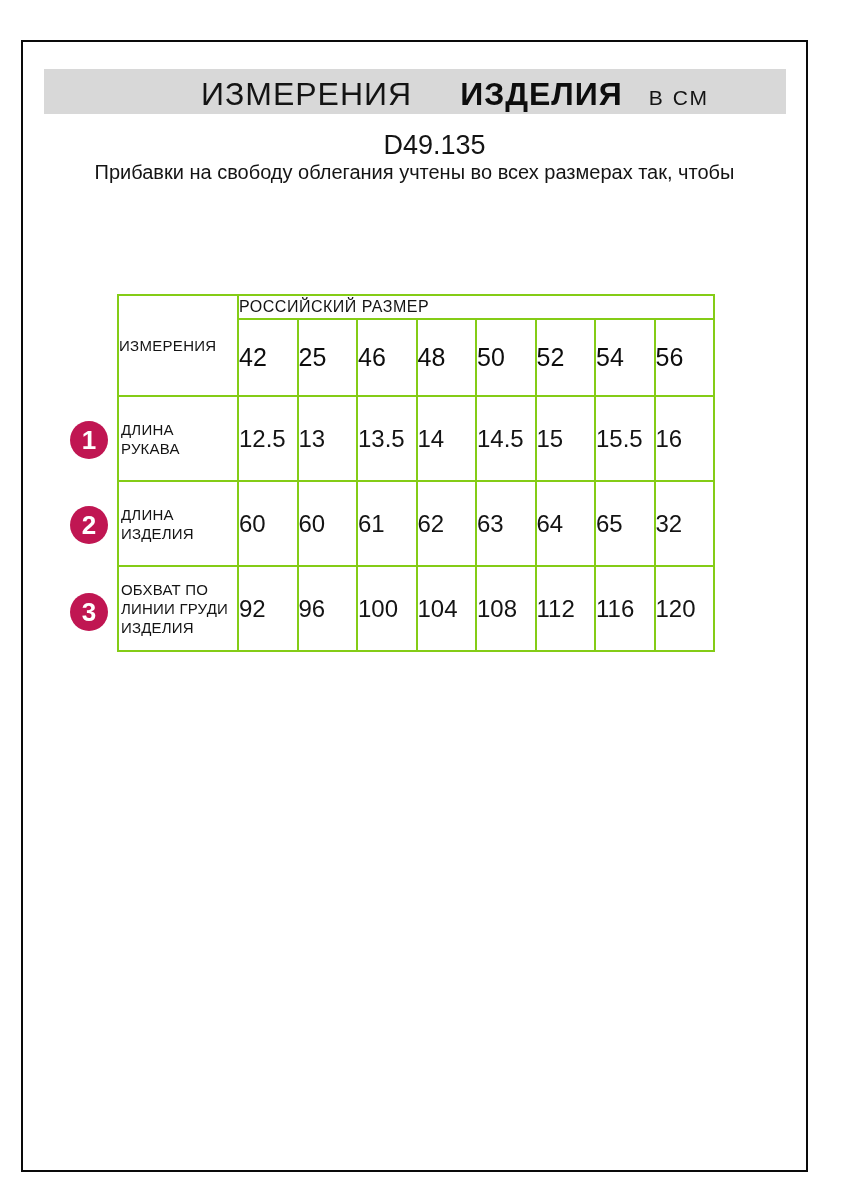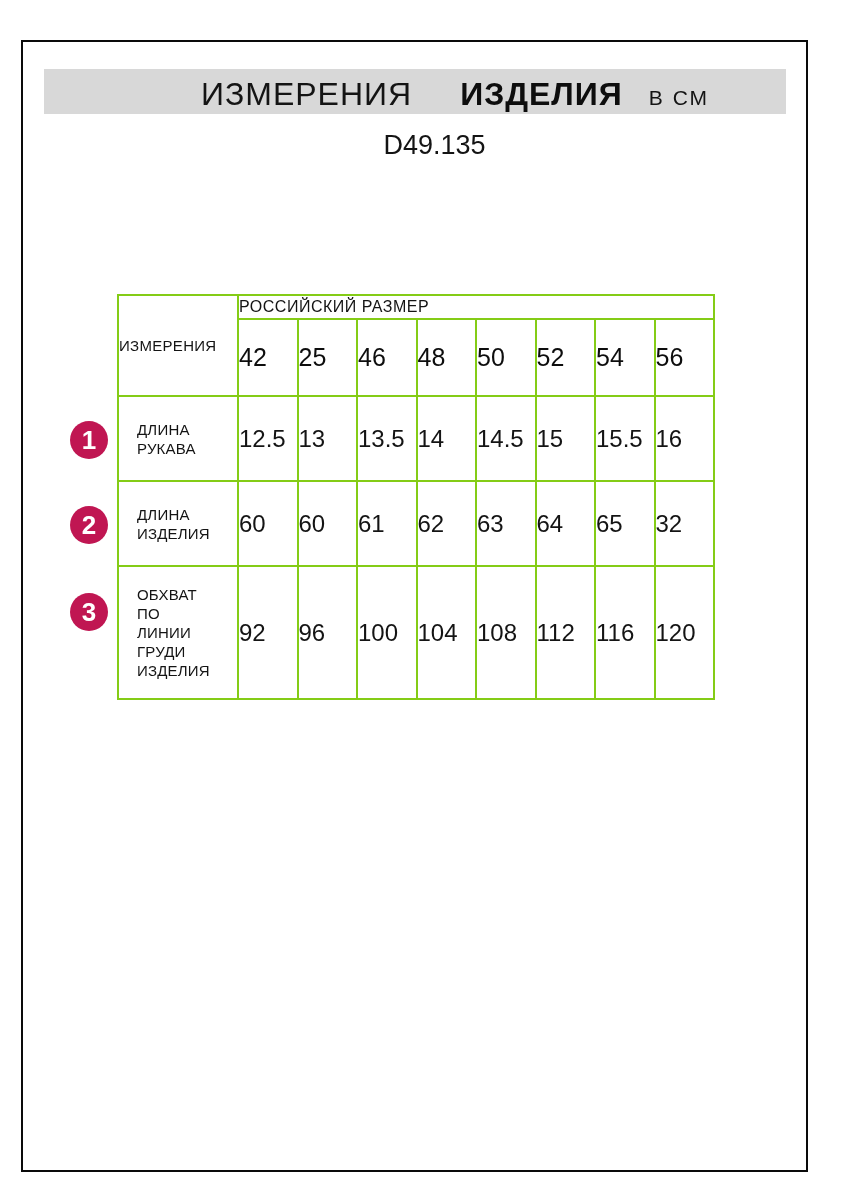--- a/index.html
+++ b/index.html
@@ -75,21 +75,21 @@
     font-size:16px; letter-spacing:0.5px; color:#141414;
   }
   th.size-h {
     height:77px;
     font-size:25px; font-weight:bold; color:#0d0d0d;
   }
   th.row-label {
     height:85px;
     font-size:15px; line-height:19px; letter-spacing:0.2px; color:#141414;
     white-space:pre-line;
-    padding:18px;
+    padding:2px;
   }
   td.value-cell {
     height:85px;
     font-size:24px; color:#141414;
   }
   
   .badge {
     position:absolute; left:47px;
     width:38px; height:38px;
     background:#c01652;
@@ -114,20 +114,21 @@
 
     <div class="title-band" style="background: rgb(216, 216, 216);">
       <span class="title-w1">ИЗМЕРЕНИЯ</span>
       <span class="title-w2">ИЗДЕЛИЯ</span>
       <span class="title-unit">В СМ</span>
     </div>
 
     <div class="product-code">D49.135</div>
 
     <div class="intro">
+      <div>Прибавки на свободу облегания учтены во всех размерах так, чтобы</div>
     </div>
 
     <div class="badge badge-1" style="background: rgb(192, 22, 82);">1</div>
     <div class="badge badge-2" style="background: rgb(192, 22, 82);">2</div>
     <div class="badge badge-3" style="background: rgb(192, 22, 82);">3</div>
 
     <table class="size-table">
       <thead>
         <tr>
           <th class="corner" rowspan="2">ИЗМЕРЕНИЯ</th>

